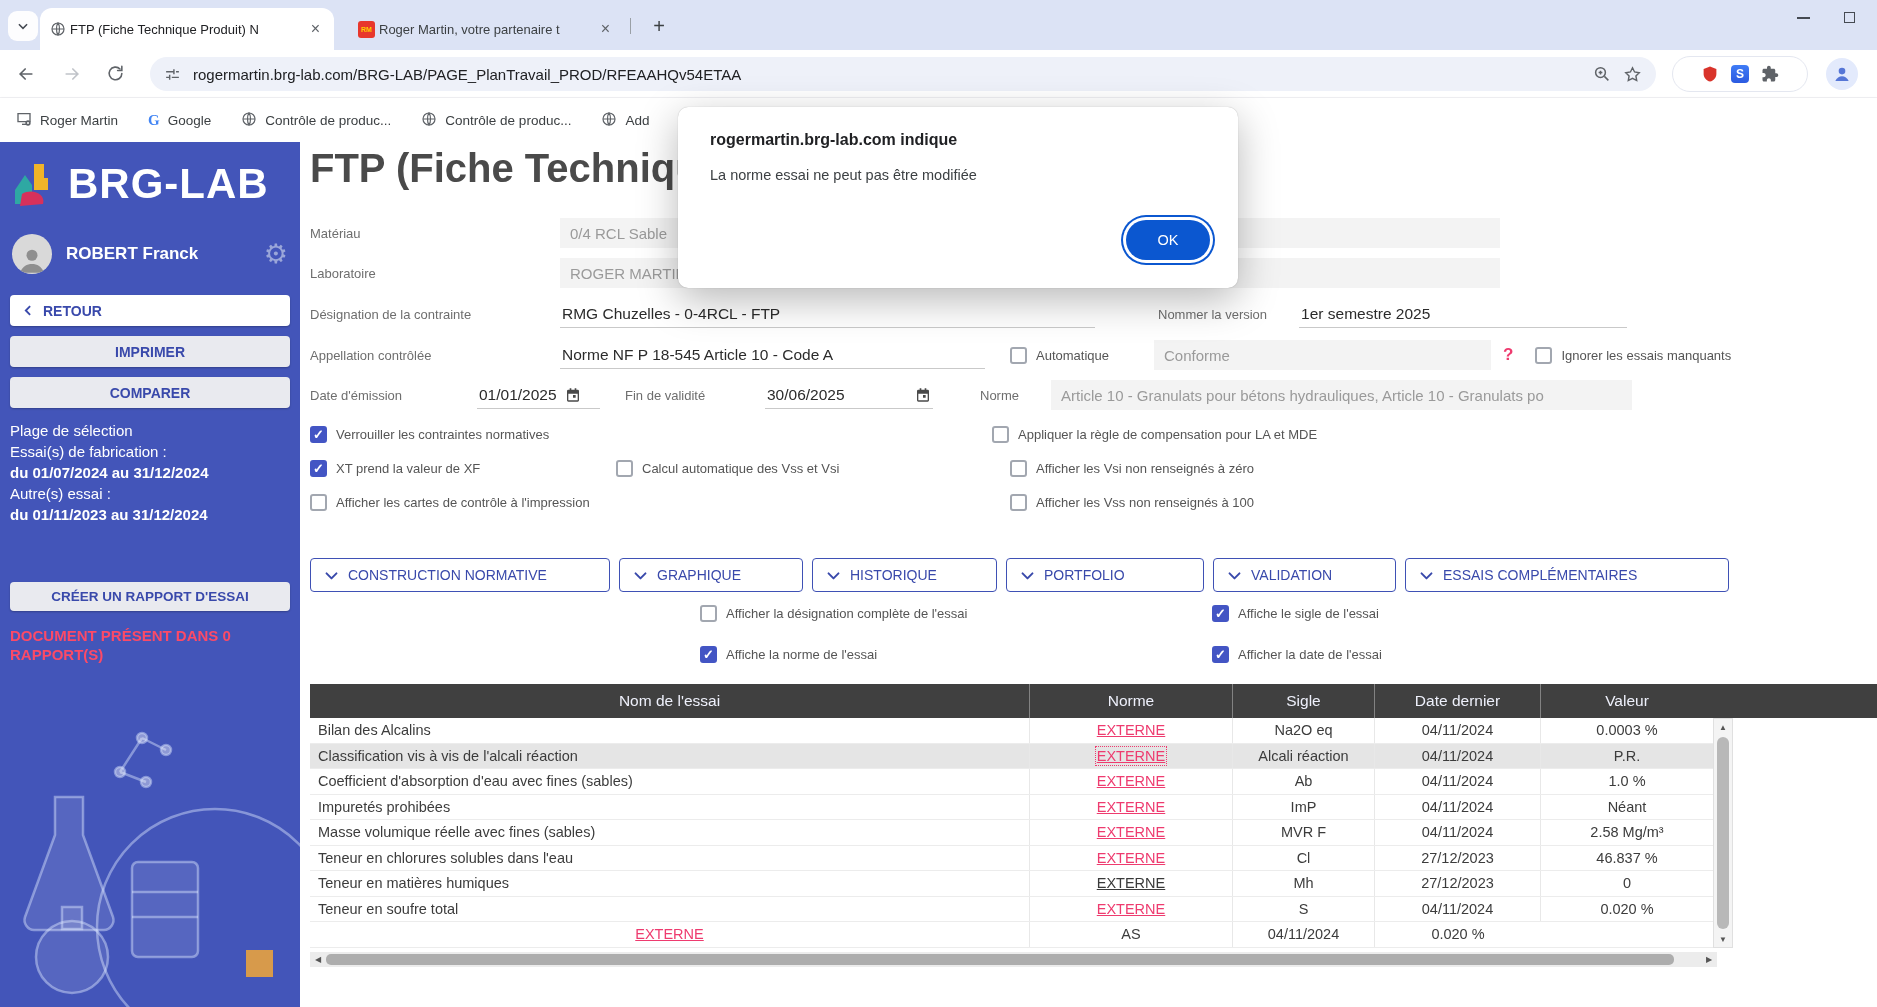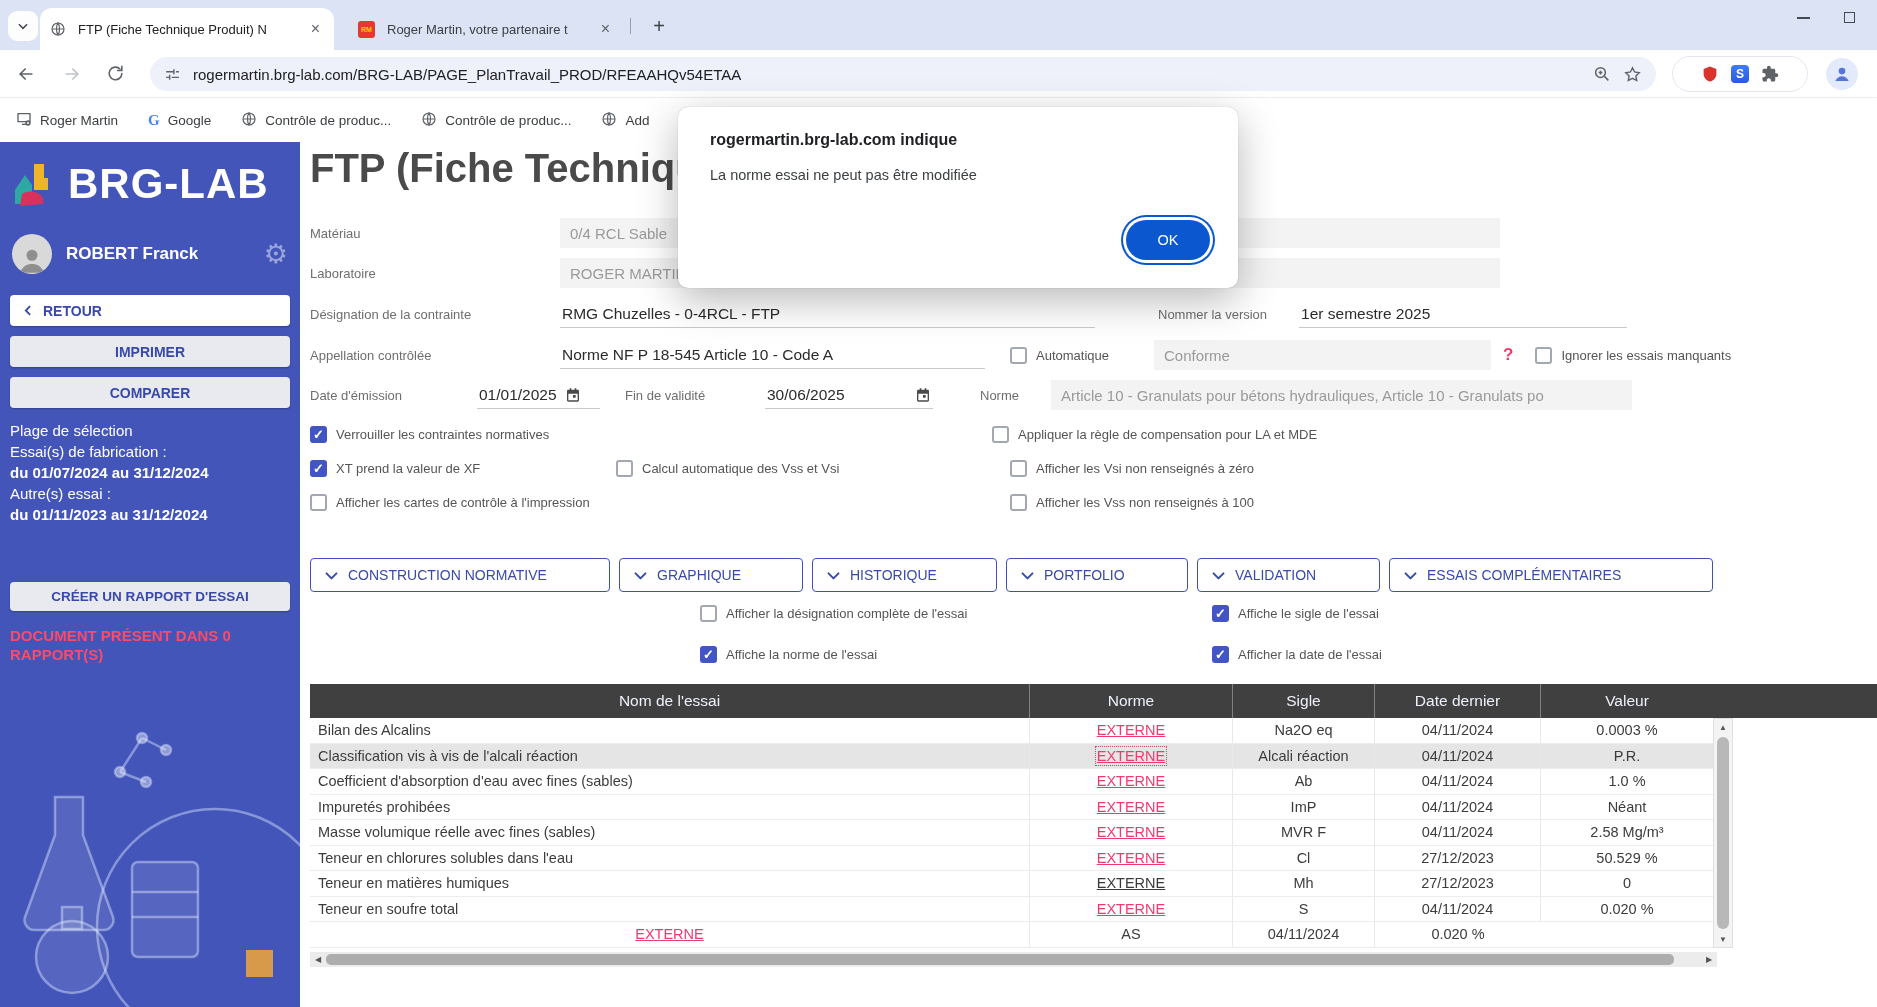--- a/index.html
+++ b/index.html
@@ -3,21 +3,21 @@
 <meta charset="utf-8">
 <style>
   * { box-sizing:border-box; margin:0; padding:0; }
   html,body { width:1877px; height:1007px; overflow:hidden; background:#fff;
     font-family:"Liberation Sans", sans-serif; }
 
   
   .tabstrip { position:relative; height:50px; background:#dce3f5; }
   .tab-search { position:absolute; left:8px; top:11px; width:30px; height:30px; border-radius:9px;
     background:#fdfdfe; display:flex; align-items:center; justify-content:center; }
-  .tab { position:absolute; display:flex; align-items:center; gap:12px; }
+  .tab { position:absolute; display:flex; align-items:center; gap:4px; }
   .tab.active { left:40px; top:8px; width:294px; height:42px; background:#fff;
     border-radius:12px 12px 0 0; padding:0 10px; }
   .tab.inactive { left:350px; top:13px; width:272px; height:32px; padding:0 8px; }
   .tab-title { flex:1; font-size:13px; color:#3c4043; white-space:nowrap; overflow:hidden; }
   .tab.active .tab-title { color:#202124; }
   .tab-close { font-size:16px; color:#5f6368; line-height:1; padding:1px 4px; border-radius:50%; }
   .tab-divider { position:absolute; left:630px; top:18px; width:1px; height:16px; background:#9aa0a6; }
   .newtab-btn { position:absolute; left:645px; top:12px; width:28px; height:28px; font-size:20px;
     color:#3c4043; display:flex; align-items:center; justify-content:center; }
   .win-controls { position:absolute; right:22px; top:12px; display:flex; gap:34px; align-items:center; }
@@ -385,21 +385,21 @@
             <path d="M5 9l7 7 7-7"></path>
           </svg>
           <span>GRAPHIQUE</span>
         </button>
         <button class="acc-btn" style="width: 185px;">
           <svg width="17" height="17" viewBox="0 0 24 24" fill="none" stroke="#3949ab" stroke-width="2.8" stroke-linecap="round" stroke-linejoin="round">
             <path d="M5 9l7 7 7-7"></path>
           </svg>
           <span>HISTORIQUE</span>
         </button>
-        <button class="acc-btn" style="width: 182px;">
+        <button class="acc-btn" style="width: 198px;">
           <svg width="17" height="17" viewBox="0 0 24 24" fill="none" stroke="#3949ab" stroke-width="2.8" stroke-linecap="round" stroke-linejoin="round">
             <path d="M5 9l7 7 7-7"></path>
           </svg>
           <span>PORTFOLIO</span>
         </button>
         <button class="acc-btn" style="width: 183px;">
           <svg width="17" height="17" viewBox="0 0 24 24" fill="none" stroke="#3949ab" stroke-width="2.8" stroke-linecap="round" stroke-linejoin="round">
             <path d="M5 9l7 7 7-7"></path>
           </svg>
           <span>VALIDATION</span>
@@ -483,21 +483,21 @@
             <div class="td">04/11/2024</div>
             <div class="td">2.58 Mg/m³</div>
           </div>
           <div class="trow">
             <div class="td nom">Teneur en chlorures solubles dans l'eau</div>
             <div class="td">
               <span class="ext">EXTERNE</span>
             </div>
             <div class="td">Cl</div>
             <div class="td">27/12/2023</div>
-            <div class="td">50.529 %</div>
+            <div class="td">46.837 %</div>
           </div>
           <div class="trow">
             <div class="td nom">Teneur en matières humiques</div>
             <div class="td">
               <span class="ext dark">EXTERNE</span>
             </div>
             <div class="td">Mh</div>
             <div class="td">27/12/2023</div>
             <div class="td">0</div>
           </div>

